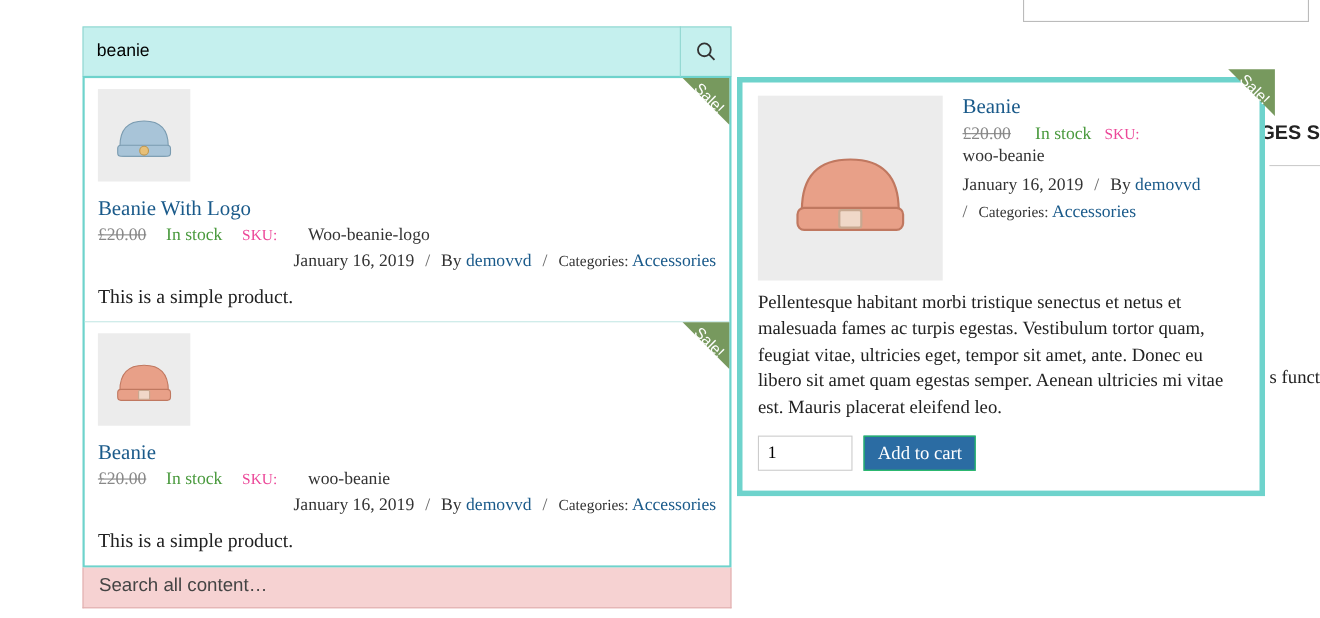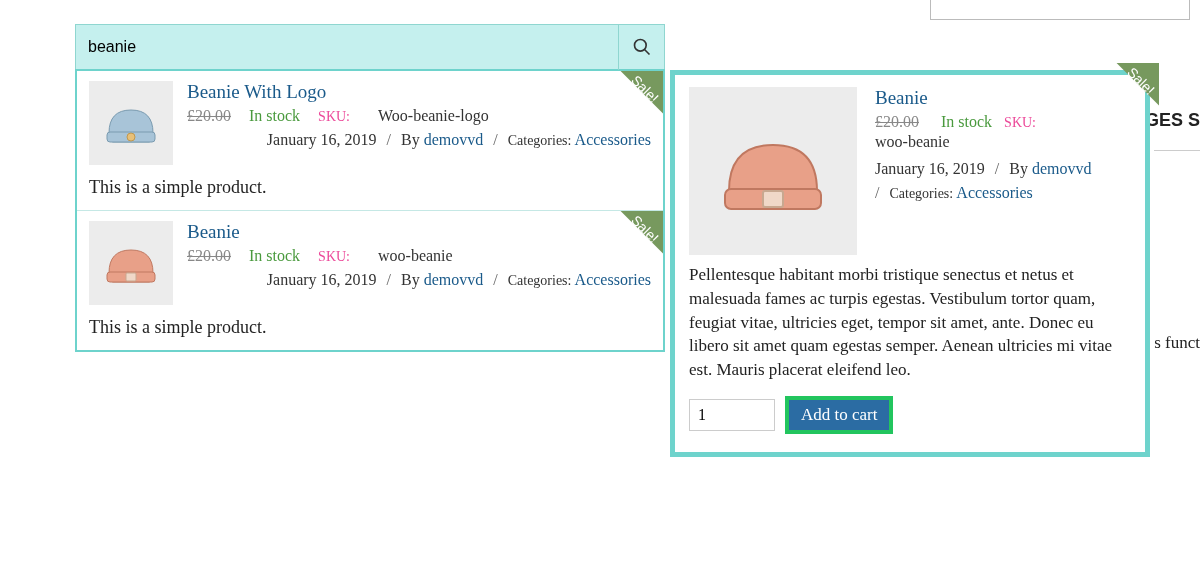--- a/index.html
+++ b/index.html
@@ -50,20 +50,21 @@
   }
   .result-item {
     padding: 10px 12px 12px 12px;
     position: relative;
     border-bottom: 1px solid #c5e8e5;
   }
   .result-item:last-child { border-bottom: none; }
   .result-row {
     display: flex;
     gap: 14px;
+    flex-direction: column;
   }
   .thumb {
     width: 84px;
     height: 84px;
     background: #ececec;
     display: flex;
     align-items: center;
     justify-content: center;
     flex-shrink: 0;
   }
@@ -188,21 +189,21 @@
     width: 86px;
     height: 32px;
     border: 1px solid #ccc;
     padding: 0 8px;
     font-size: 16px;
     font-family: Georgia, serif;
   }
   .add-cart-btn {
     background: #2b6ca3;
     color: #fff;
-    border: 4px solid #22c55e;
+    border: 1px solid #22c55e;
     padding: 5px 12px;
     font-size: 17px;
     font-family: Georgia, serif;
     cursor: pointer;
   }
   .top-search-ghost {
     position: absolute;
     right: 10px;
     top: -10px;
     width: 260px;
@@ -315,20 +316,21 @@
             <span class="sep">/</span>
             <span class="cat-label">Categories:</span>
             <span class="link">Accessories</span>
           </div>
         </div>
       </div>
       <div class="excerpt">This is a simple product.</div>
     </div>
 
   </div>
+  <div class="search-all">Search all content…</div>
 </div>
 
 <div class="preview-panel">
   <div class="sale-badge" style="top:-12px; right:-14px;">
       <span>Sale!</span>
     </div>
   <div class="preview-top">
     <div class="preview-thumb">
       <svg class="beanie-svg" viewBox="0 0 60 50">
         <path d="M8 35 Q8 12 30 12 Q52 12 52 35 L52 40 Q52 44 48 44 L12 44 Q8 44 8 40 Z" fill="#e8a088" stroke="#c07860" stroke-width="1"></path>

